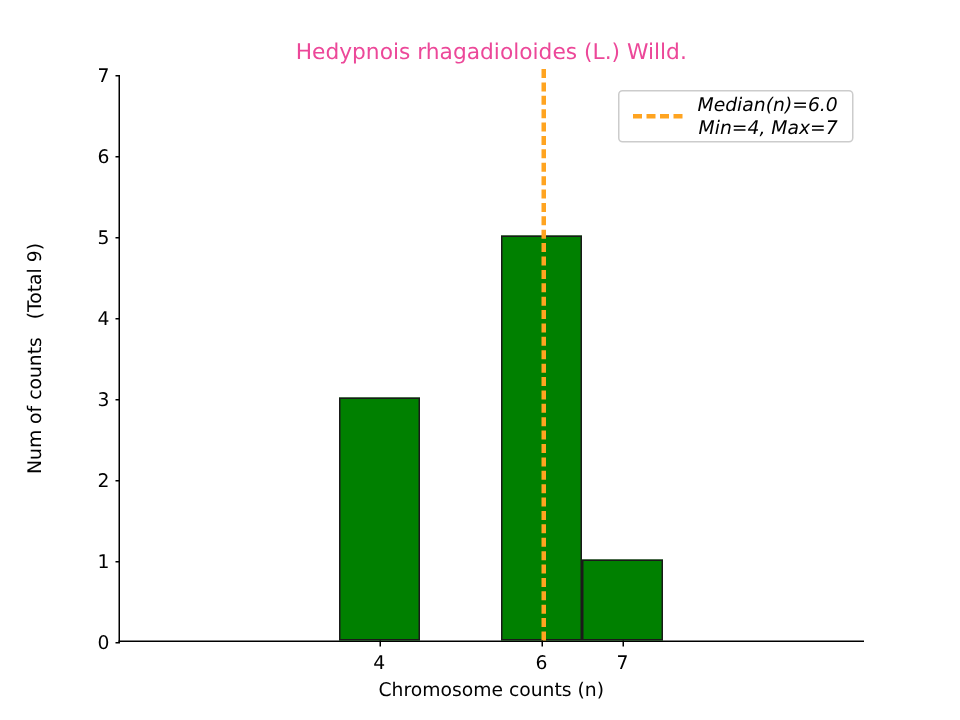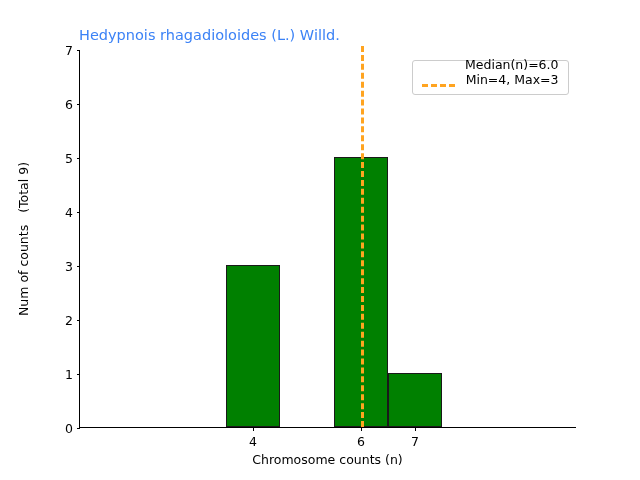--- a/index.html
+++ b/index.html
@@ -20,22 +20,23 @@
     height: 480px;
     background: #ffffff;
   }
 
   
   #chart-title {
     position: absolute;
     left: 79px;
     top: 27px;
     width: 497px;
+    text-align: center;
     font-size: 14.5px;
-    color: #3b82f6;
+    color: #ec4899;
     white-space: nowrap;
   }
 
   
   #plot-area {
     position: absolute;
     left: 79px;
     top: 50px;
     width: 497px;
     height: 378px;
@@ -136,22 +137,23 @@
     left: 412px;
     top: 60px;
     border: 1px solid #cccccc;
     border-radius: 3px;
     background: #ffffff;
     padding: 6px 9px 7px 9px;
     box-sizing: border-box;
   }
   .legend-row {
     display: flex;
-    align-items: flex-end;
+    align-items: center;
     height: 20px;
+    font-style: italic;
   }
   .legend-swatch {
     width: 33px;
     height: 0;
     border-top: 3.2px dashed #ffa420;
     margin-right: 10px;
     flex: 0 0 auto;
   }
   .legend-text {
     font-size: 12.5px;
@@ -209,18 +211,18 @@
       </div>
   </div>
 
   <div id="xlabel">Chromosome counts (n)</div>
 
   <div id="legend">
     <div class="legend-row">
       <span class="legend-swatch"></span>
       <div class="legend-lines">
         <span class="legend-text">Median(n)=6.0</span>
-        <span class="legend-text">Min=4, Max=3</span>
+        <span class="legend-text">Min=4, Max=7</span>
       </div>
     </div>
   </div>
 
 </div>
 
 </body></html>

